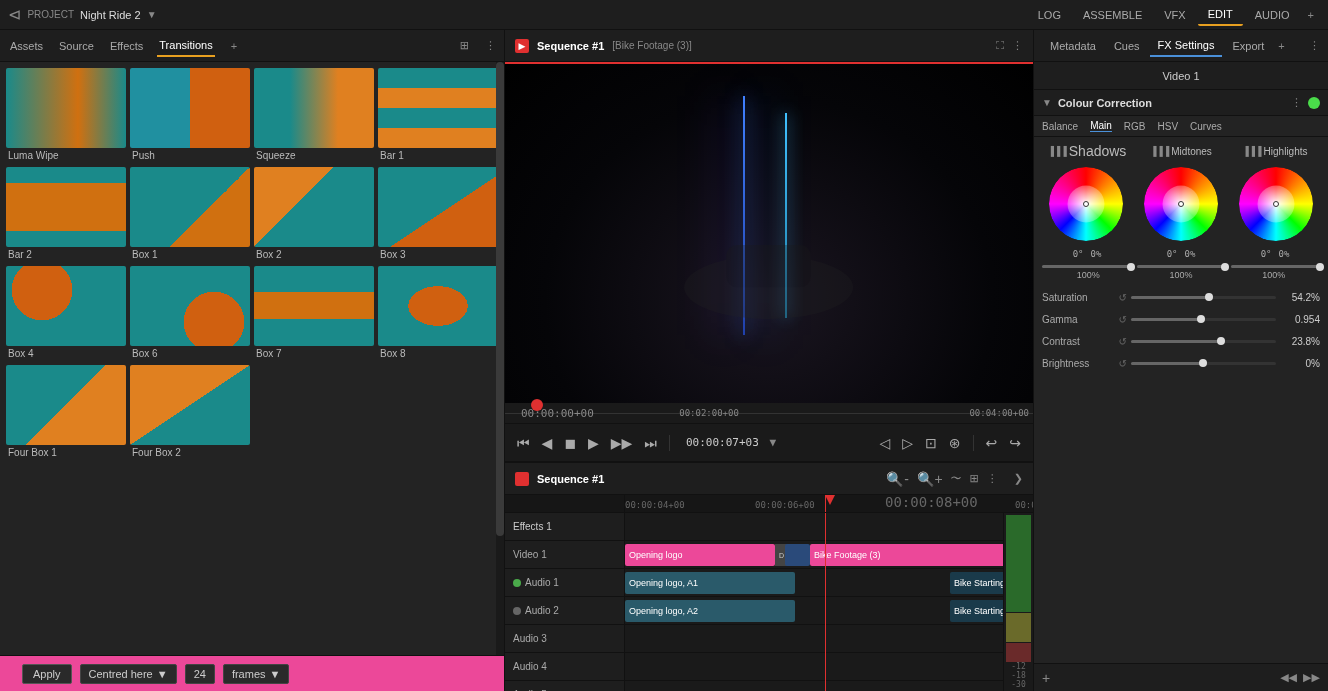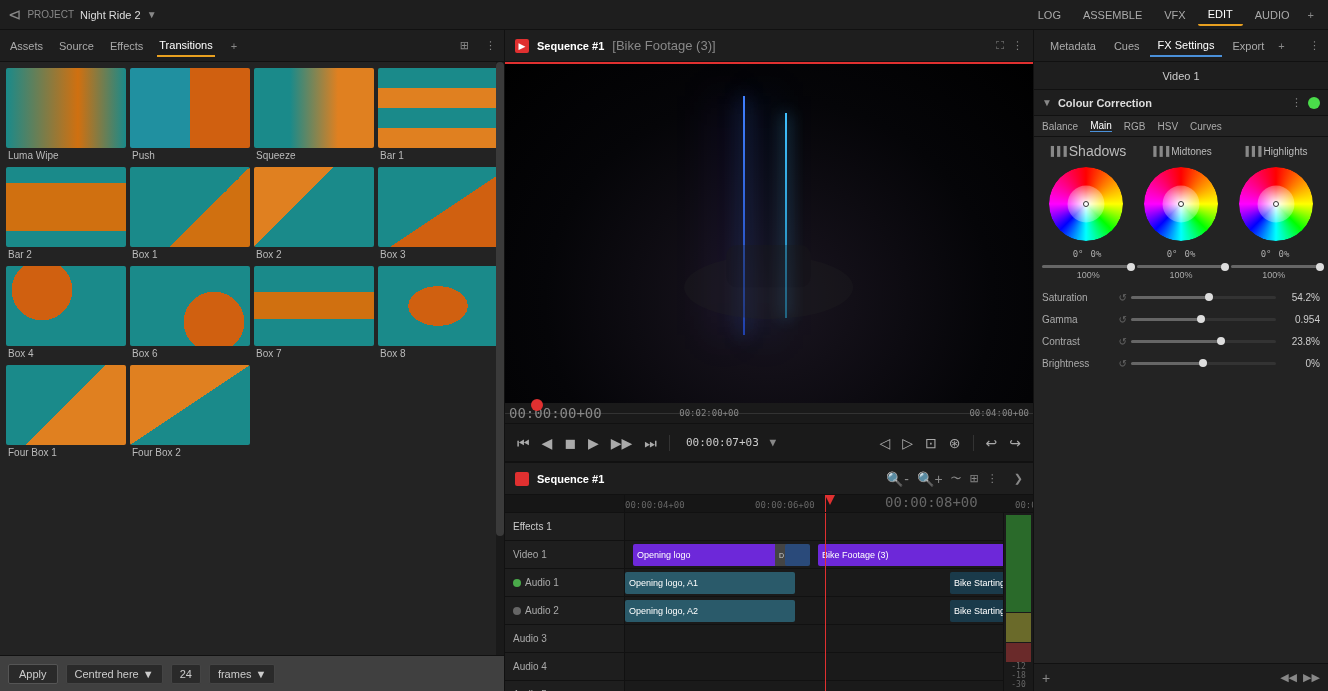--- a/index.html
+++ b/index.html
@@ -127,24 +127,24 @@
     .thumb-box5 { background: linear-gradient(to right, #1a8a8a 40%, #d07010 40%, #d07010 60%, #1a8a8a 60%); }
     .thumb-box6 { background: radial-gradient(circle at 70% 70%, #d06010 30%, #1a8a8a 30%); }
     .thumb-box7 { background: linear-gradient(to bottom, #1a8a8a 33%, #d07010 33%, #d07010 66%, #1a8a8a 66%); }
     .thumb-box8 { background: radial-gradient(ellipse at center, #d06010 35%, #1a8a8a 35%); }
     .thumb-fourbox1 { background: linear-gradient(135deg, #1a8a8a 50%, #e08020 50%); }
     .thumb-fourbox2 { background: linear-gradient(to bottom right, #e08020 50%, #1a8a8a 50%); }
 
     
     .apply-bar {
       height: 36px;
-      background: #404040;
-      display: flex;
-      align-items: center;
-      padding: 0 8px;
+      background: #ec4899;
+      display: flex;
+      align-items: center;
+      padding: 0 22px;
       gap: 8px;
       border-top: 1px solid #111;
     }
     .apply-btn {
       background: #2a2a2a;
       border: 1px solid #555;
       color: #ccc;
       padding: 3px 10px;
       font-size: 11px;
       cursor: pointer;
@@ -184,21 +184,21 @@
       border-bottom: 1px solid #111;
     }
     .preview-pin {
       width: 14px; height: 14px;
       background: #e03030;
       border-radius: 2px;
       display: flex; align-items: center; justify-content: center;
       font-size: 9px; color: #fff;
     }
     .preview-title { color: #fff; font-size: 11px; font-weight: 600; }
-    .preview-subtitle { color: #888; font-size: 13px; }
+    .preview-subtitle { color: #888; font-size: 10px; }
     .preview-header-right { margin-left: auto; display: flex; gap: 8px; color: #888; }
 
     
     .video-preview {
       flex: 1;
       background: #000;
       display: flex;
       align-items: center;
       justify-content: center;
       position: relative;
@@ -431,21 +431,21 @@
       border-radius: 2px;
       overflow: hidden;
       display: flex;
       align-items: center;
       padding: 0 4px;
       font-size: 9px;
       color: #fff;
       white-space: nowrap;
       text-overflow: ellipsis;
     }
-    .clip-video { background: #6d28d9; margin-left: 8px; }
+    .clip-video { background: #ec4899; }
     .clip-video-blue { background: #2a4a7a; }
     .clip-audio { background: #2a5a6a; }
     .clip-audio-dark { background: #1a3a4a; }
 
     
     .right-panel-scroll { overflow-y: auto; flex: 1; }
     .right-panel-scroll::-webkit-scrollbar { width: 4px; }
     .right-panel-scroll::-webkit-scrollbar-thumb { background: #444; }
     .zoom-btn { color: #888; cursor: pointer; font-size: 14px; background: none; border: none; }
   </style>
@@ -586,21 +586,21 @@
             <ellipse cx="50" cy="40" rx="40" ry="15" fill="#222"></ellipse>
             <rect x="30" y="20" width="40" height="20" rx="5" fill="#1a1a1a"></rect>
           </svg>
 
           <div style="position:absolute;top:0;left:0;right:0;height:2px;background:#e03030;"></div>
         </div>
       </div>
 
       <div style="height:20px;background:#1a1a1a;position:relative;display:flex;align-items:center;">
         <div style="position:absolute;left:0;right:0;height:1px;background:#333;top:50%;"></div>
-        <div style="position:absolute;left:0;font-size:14px;color:#888;padding-left:4px;font-family:monospace;">00:00:00+00</div>
+        <div style="position:absolute;left:0;font-size:11px;color:#888;padding-left:16px;font-family:monospace;">00:00:00+00</div>
         <div style="position:absolute;left:33%;font-size:9px;color:#888;font-family:monospace;">00:02:00+00</div>
         <div style="position:absolute;right:4px;font-size:9px;color:#888;font-family:monospace;">00:04:00+00</div>
 
         <div style="position:absolute;left:5%;top:-4px;width:12px;height:12px;background:#e03030;border-radius:50%;"></div>
       </div>
 
       <div class="playback-controls">
         <button class="ctrl-btn">⏮</button>
         <button class="ctrl-btn">◀</button>
         <button class="ctrl-btn">◼</button>

